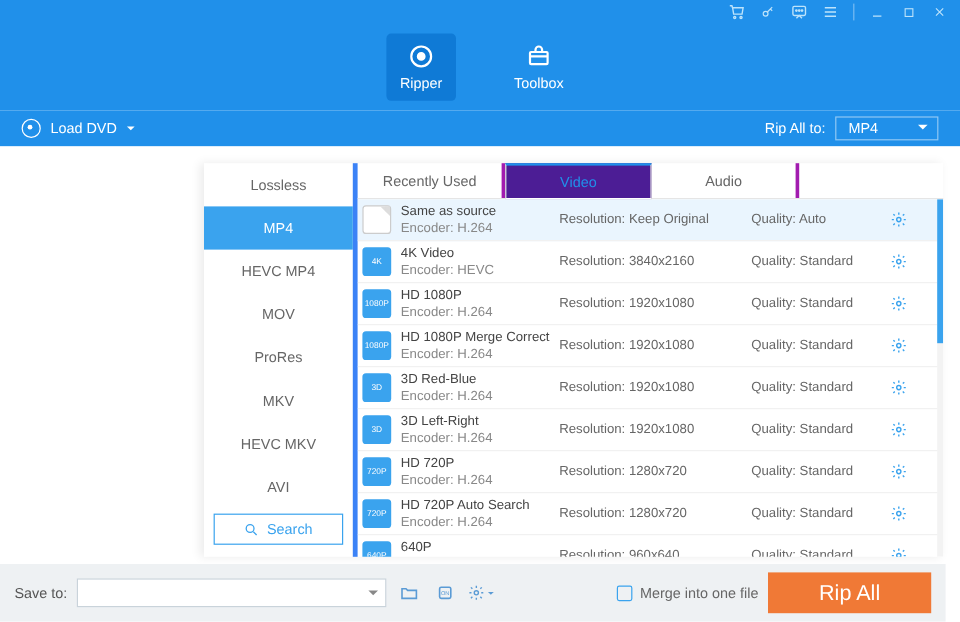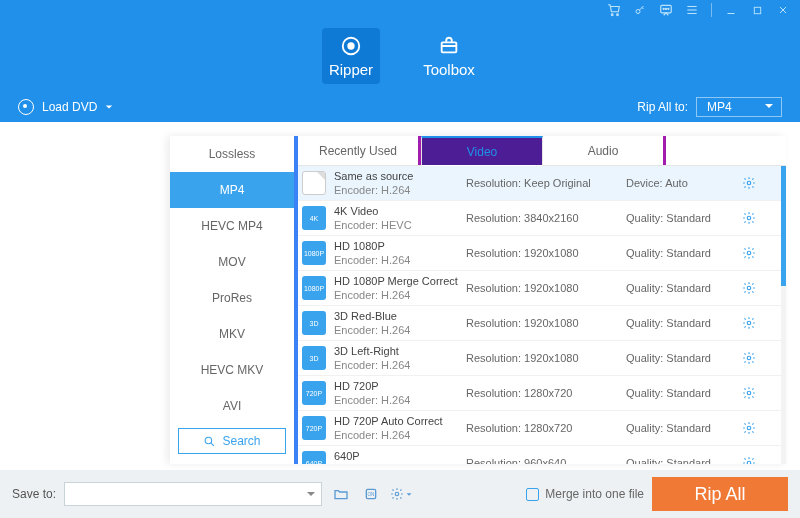--- a/index.html
+++ b/index.html
@@ -1,20 +1,20 @@
 <!DOCTYPE html>
 <html><head>
 <meta charset="utf-8">
 <style>
 * { margin: 0; padding: 0; box-sizing: border-box; font-family: -apple-system, Segoe UI, Arial, sans-serif; }
 body { width: 800px; height: 518px; background: #fff; overflow: hidden; font-size: 12px; color: #555; }
 .titlebar { height: 20px; background: #2090ea; display: flex; justify-content: flex-end; align-items: center; padding: 0 10px; gap: 12px; }
 .titlebar .ticon { color: #bde3fb; width: 14px; height: 14px; display: flex; align-items: center; justify-content: center; cursor: pointer; }
 .header { background: #2090ea; height: 72px; display: flex; justify-content: center; align-items: center; gap: 40px; position: relative; }
-.modebtn { width: 58px; height: 56px; display:flex; flex-direction:column; align-items:center; justify-content:center; gap:4px; color:#fff; border-radius:4px; cursor:pointer; font-size:15px; }
+.modebtn { width: 58px; height: 56px; display:flex; flex-direction:column; align-items:center; justify-content:center; gap:4px; color:#fff; border-radius:4px; cursor:pointer; font-size:12px; }
 .modebtn.active { background:#0f7ad6; }
 .modebtn .mi { width:22px; height:22px; display:flex; align-items:center; justify-content:center; }
 .subbar { background:#2090ea; height:30px; display:flex; align-items:center; justify-content:space-between; padding:0 18px; color:#fff; font-size:12px; }
 .loaddvd { display:flex; align-items:center; gap:8px; cursor:pointer; }
 .loaddvd .circ { width:16px; height:16px; border:1.5px solid #fff; border-radius:50%; position:relative; }
 .loaddvd .circ::after { content:""; position:absolute; width:4px; height:4px; background:#fff; border-radius:50%; top:4px; left:4px; }
 .ripall { display:flex; align-items:center; gap:8px; }
 .ripall-sel { border:1px solid rgba(255,255,255,.5); padding:2px 34px 2px 10px; position:relative; cursor:pointer; min-width:86px; }
 .ripall-sel::after { content:""; position:absolute; right:8px; top:6px; border:4px solid transparent; border-top-color:#fff; }
 .content { position:relative; height:342px; background:#fff; }
@@ -35,21 +35,21 @@
 .fic.doc { background:#fff; border:1px solid #ccc; position:relative; }
 .fic.doc::after { content:""; position:absolute; right:0; top:0; border:4px solid transparent; border-top-color:#ddd; border-right-color:#ddd; }
 .fcol1 { width:124px; display:flex; flex-direction:column; line-height:1.3; }
 .fname { font-size:11px; color:#444; }
 .fenc { font-size:11px; color:#888; }
 .fres { width:152px; font-size:11px; color:#666; }
 .fqual { width:108px; font-size:11px; color:#666; }
 .fgear { width:18px; color:#3aa3ee; cursor:pointer; text-align:center; }
 .vscroll { position:absolute; right:0; top:0; width:5px; height:100%; background:#f3f3f3; }
 .vthumb { position:absolute; right:0; top:0; width:5px; height:120px; background:#3aa3ee; }
-.bottombar { position:absolute; left:0; right:0; bottom:0; height:48px; background:#eef1f3; display:flex; align-items:center; padding:0 12px; gap:8px; font-size:12px; }
+.bottombar { position:absolute; left:0; right:12px; bottom:0; height:48px; background:#eef1f3; display:flex; align-items:center; padding:0 12px; gap:8px; font-size:12px; }
 .saveto-input { flex:0 0 258px; height:24px; border:1px solid #c9d3da; background:#fff; position:relative; }
 .saveto-input::after { content:""; position:absolute; right:6px; top:9px; border:4px solid transparent; border-top-color:#888; }
 .bicon { width:22px; height:22px; display:flex; align-items:center; justify-content:center; color:#5a9bd5; cursor:pointer; }
 .spacer { flex:1; }
 .merge { display:flex; align-items:center; gap:6px; color:#666; cursor:pointer; }
 .chk { width:13px; height:13px; border:1px solid #3aa3ee; border-radius:2px; }
 .ripbtn { width:136px; height:34px; background:#f07936; color:#fff; display:flex; align-items:center; justify-content:center; font-size:18px; cursor:pointer; }
 svg { display:block; }
 </style>
 </head>
@@ -166,21 +166,21 @@
           <div class="tab">Device</div>
         </div>
       <div class="formats" id="formats">
         <div class="frow selected">
             <div class="fic doc"></div>
             <div class="fcol1">
               <span class="fname">Same as source</span>
               <span class="fenc">Encoder: H.264</span>
             </div>
             <div class="fres">Resolution: Keep Original</div>
-            <div class="fqual">Device: Auto</div>
+            <div class="fqual">Quality: Auto</div>
             <div class="fgear">
               <svg width="14" height="14" viewBox="0 0 24 24" fill="none" stroke="currentColor" stroke-width="2">
                 <circle cx="12" cy="12" r="3"></circle>
                 <path d="M12 2v3m0 14v3M4.2 4.2l2.1 2.1m11.4 11.4l2.1 2.1M2 12h3m14 0h3M4.2 19.8l2.1-2.1m11.4-11.4l2.1-2.1"></path>
               </svg>
             </div>
           </div>
           <div class="frow">
             <div class="fic">4K</div>
             <div class="fcol1">
@@ -267,21 +267,21 @@
             <div class="fgear">
               <svg width="14" height="14" viewBox="0 0 24 24" fill="none" stroke="currentColor" stroke-width="2">
                 <circle cx="12" cy="12" r="3"></circle>
                 <path d="M12 2v3m0 14v3M4.2 4.2l2.1 2.1m11.4 11.4l2.1 2.1M2 12h3m14 0h3M4.2 19.8l2.1-2.1m11.4-11.4l2.1-2.1"></path>
               </svg>
             </div>
           </div>
           <div class="frow">
             <div class="fic">720P</div>
             <div class="fcol1">
-              <span class="fname">HD 720P Auto Correct</span>
+              <span class="fname">HD 720P Auto Search</span>
               <span class="fenc">Encoder: H.264</span>
             </div>
             <div class="fres">Resolution: 1280x720</div>
             <div class="fqual">Quality: Standard</div>
             <div class="fgear">
               <svg width="14" height="14" viewBox="0 0 24 24" fill="none" stroke="currentColor" stroke-width="2">
                 <circle cx="12" cy="12" r="3"></circle>
                 <path d="M12 2v3m0 14v3M4.2 4.2l2.1 2.1m11.4 11.4l2.1 2.1M2 12h3m14 0h3M4.2 19.8l2.1-2.1m11.4-11.4l2.1-2.1"></path>
               </svg>
             </div>

